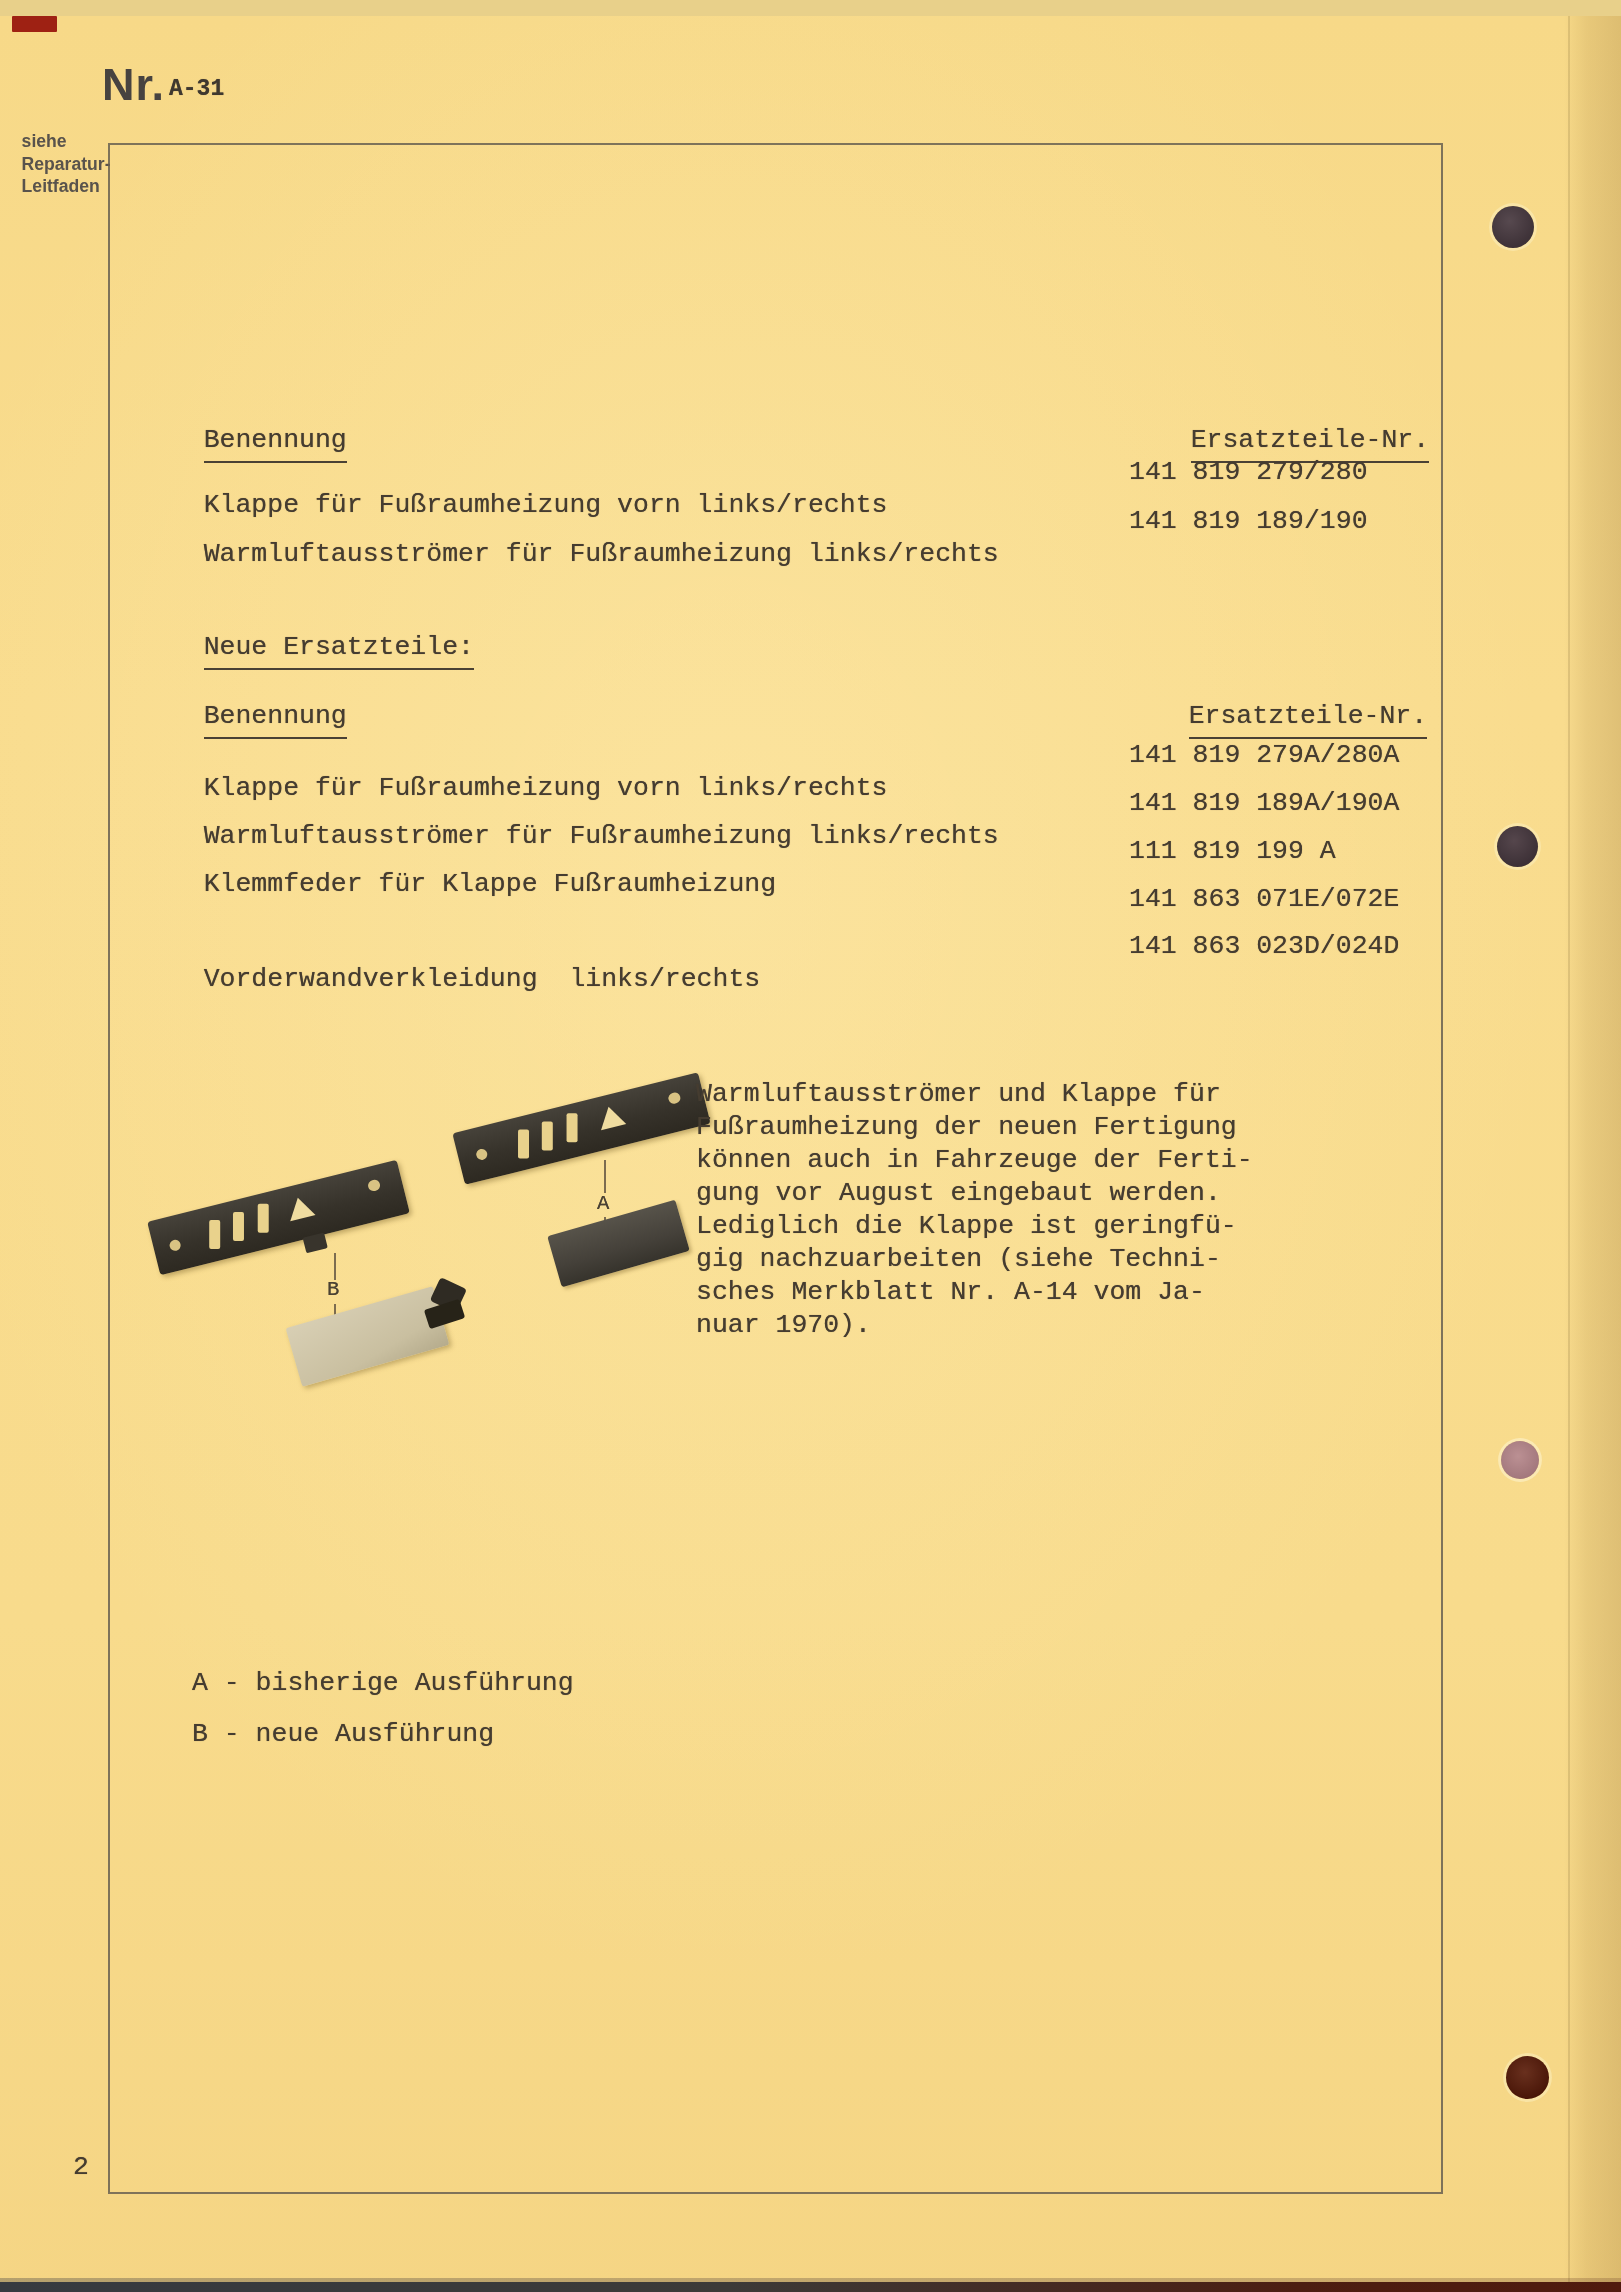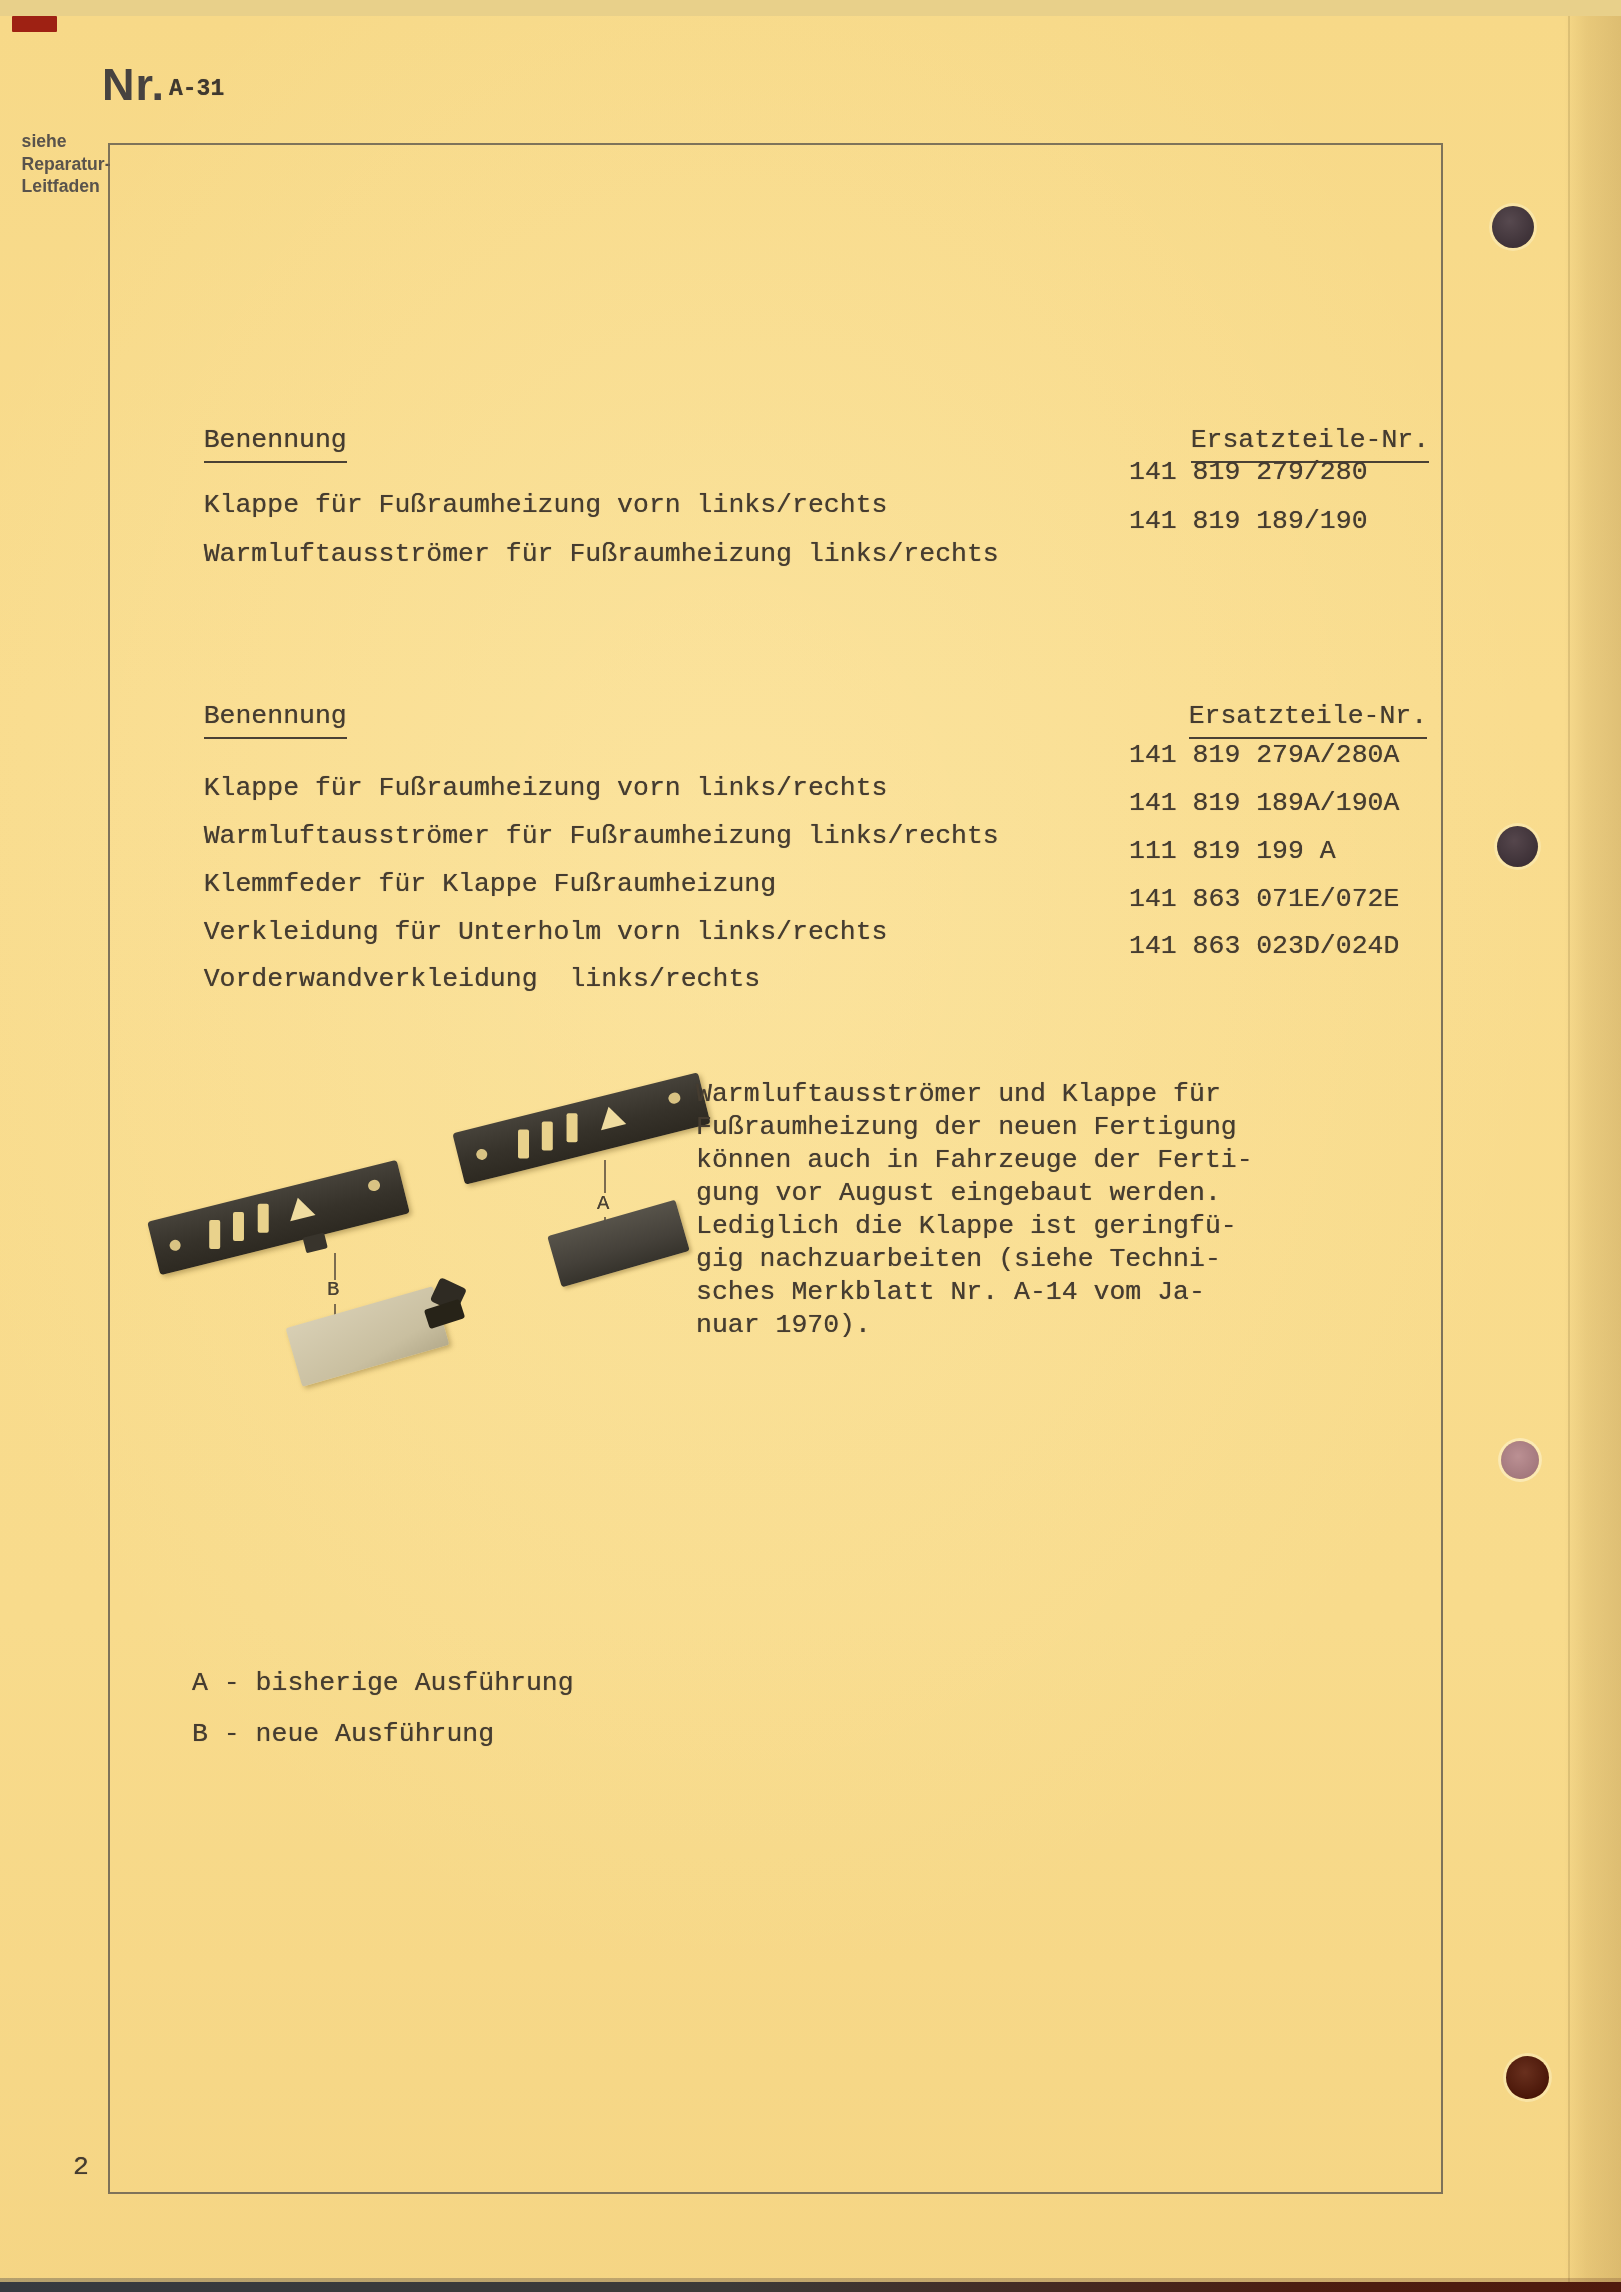--- a/index.html
+++ b/index.html
@@ -142,41 +142,43 @@
 
   <div class="abs mono t-row" style="top:440px;">
     <span class="row-name">Klappe für Fußraumheizung vorn links/rechts</span>
     <span class="row-num">141 819 279/280</span>
   </div>
   <div class="abs mono t-row" style="top:489px;">
     <span class="row-name">Warmluftausströmer für Fußraumheizung links/rechts</span>
     <span class="row-num">141 819 189/190</span>
   </div>
 
+  <div class="abs mono h2">
+    <span class="u">Neue Ersatzteile:</span>
+  </div>
   <div class="abs mono th-name2">
     <span class="u">Benennung</span>
   </div>
   <div class="abs mono th-num2">
     <span class="u">Ersatzteile-Nr.</span>
   </div>
 
   <div class="abs mono t-row" style="top:723px;">
     <span class="row-name">Klappe für Fußraumheizung vorn links/rechts</span>
     <span class="row-num">141 819 279A/280A</span>
   </div>
   <div class="abs mono t-row" style="top:771px;">
     <span class="row-name">Warmluftausströmer für Fußraumheizung links/rechts</span>
     <span class="row-num">141 819 189A/190A</span>
   </div>
   <div class="abs mono t-row" style="top:819px;">
     <span class="row-name">Klemmfeder für Klappe Fußraumheizung</span>
     <span class="row-num">111 819 199 A</span>
   </div>
   <div class="abs mono t-row" style="top:867px;">
-    <span class="row-name">Verkleidung für Unterholm vorn links/rechts</span>
     <span class="row-num">141 863 071E/072E</span>
   </div>
   <div class="abs mono t-row" style="top:914px;">
     <span class="row-name">Vorderwandverkleidung  links/rechts</span>
     <span class="row-num">141 863 023D/024D</span>
   </div>
 
   <div class="abs photo">
 
     <div class="vent" style="left:323px;top:67px;width:253px;height:53px;transform:rotate(-14deg);">

